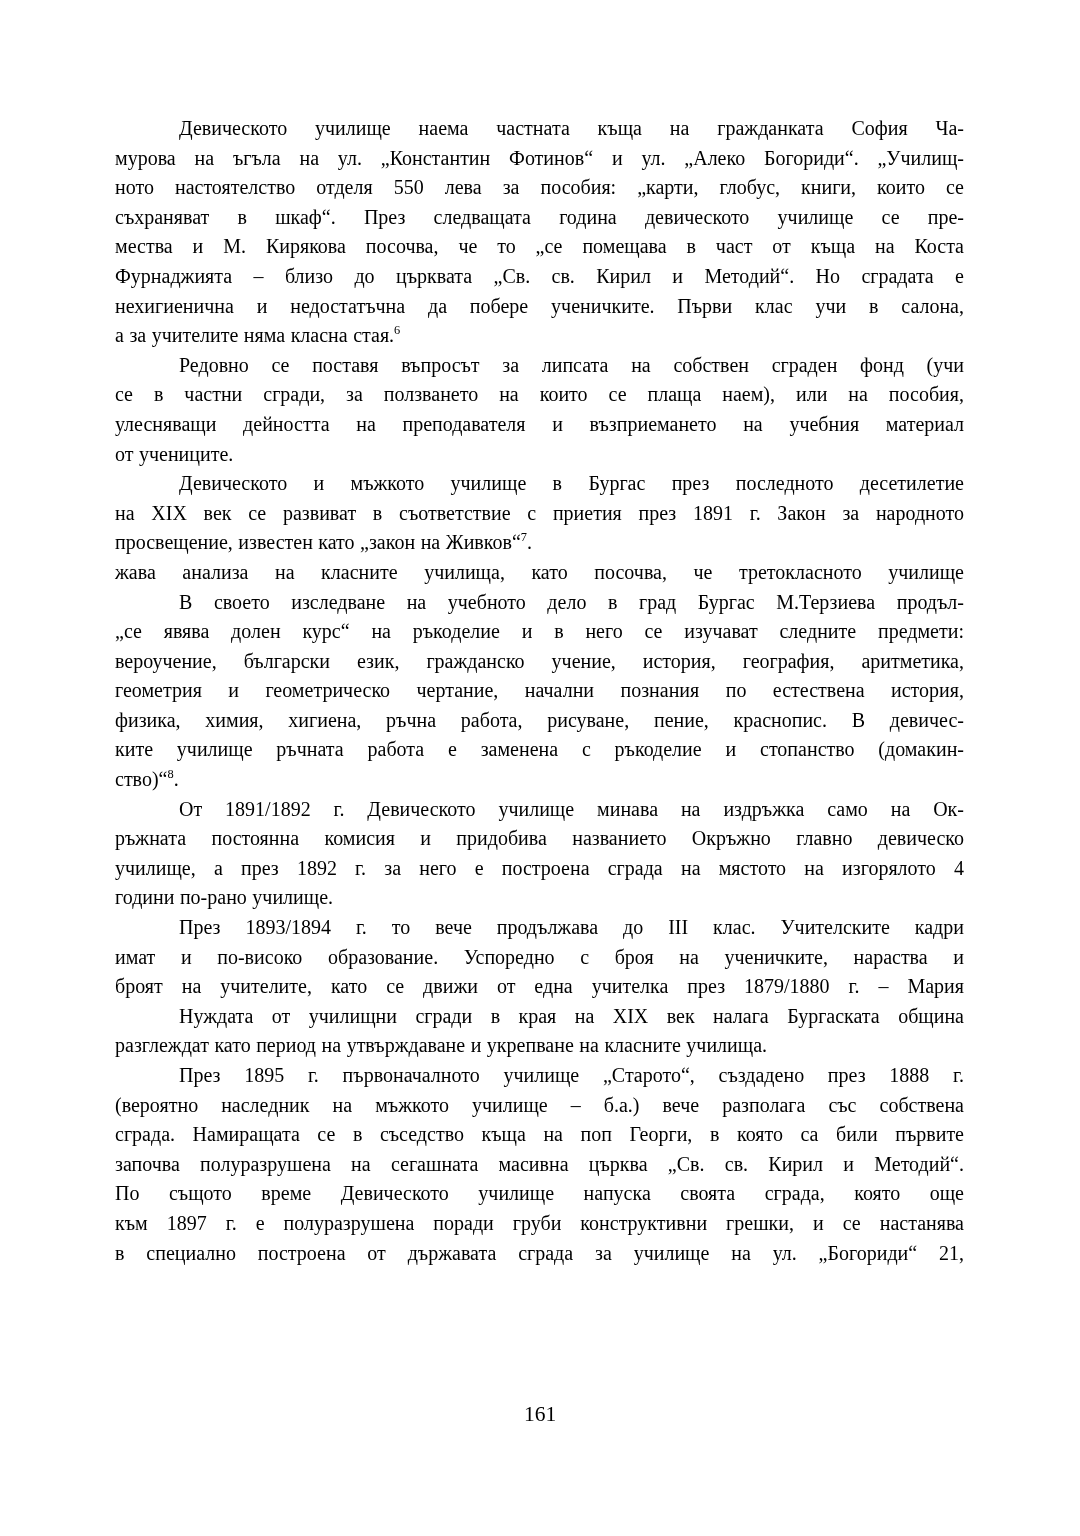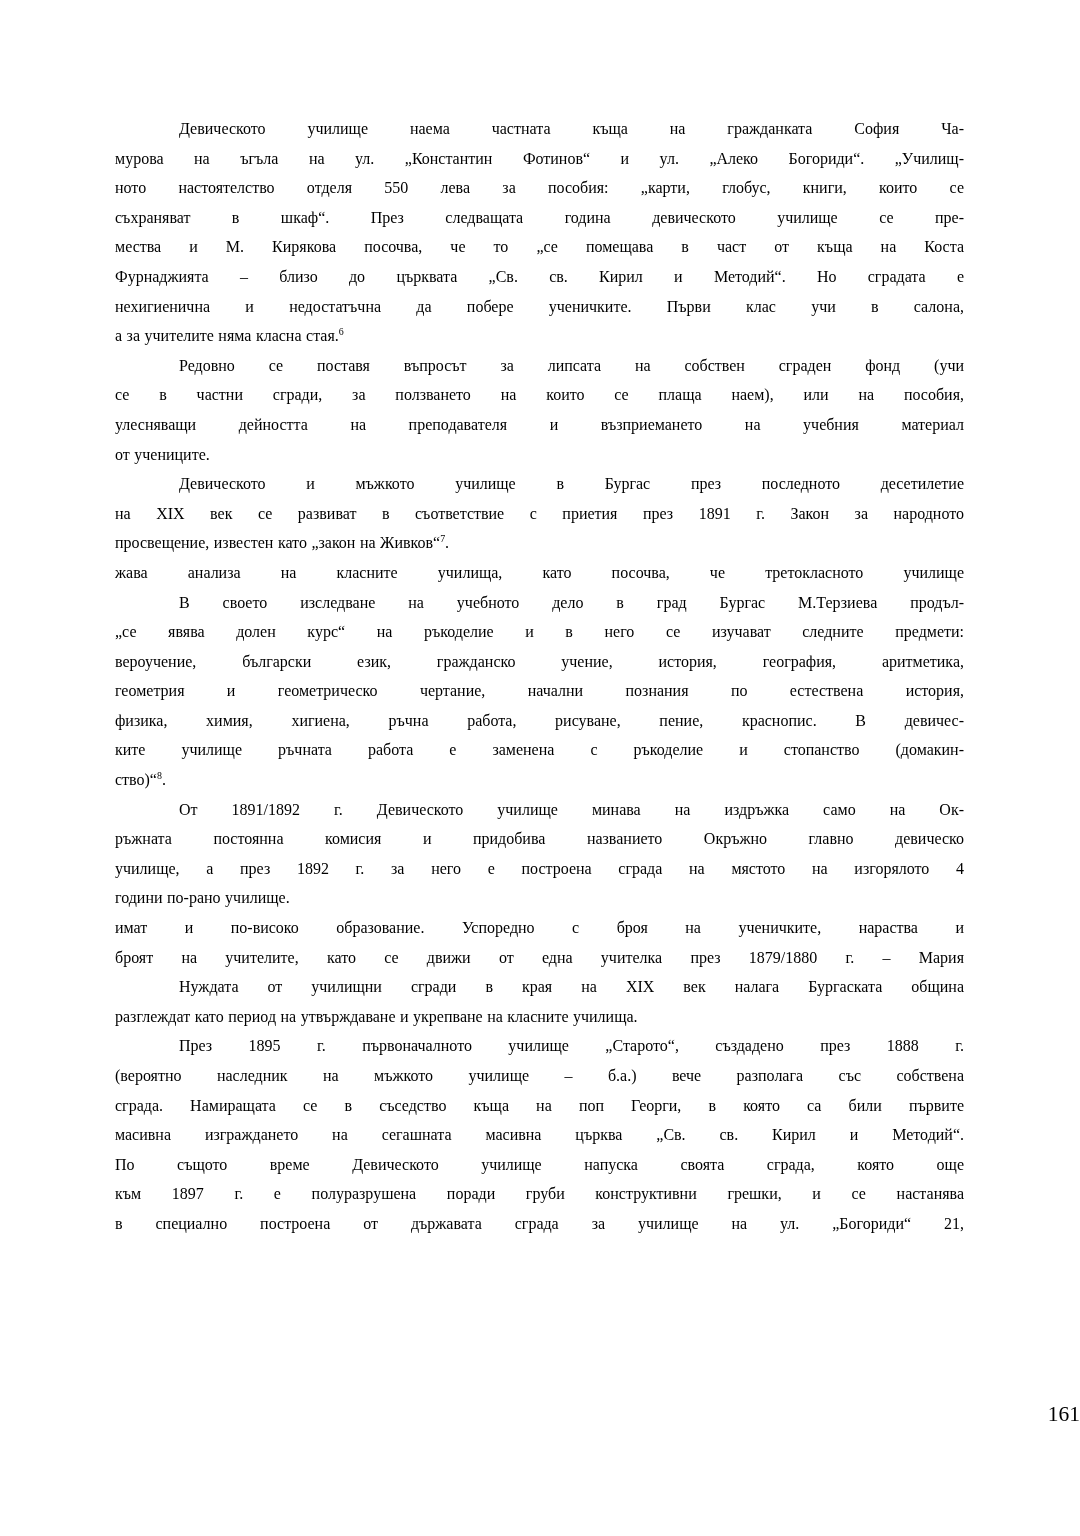--- a/index.html
+++ b/index.html
@@ -24,21 +24,21 @@
     position: absolute;
     left: 115px;
     top: 114px;
     width: 849px;
   }
   .paragraph {
     margin: 0;
     padding: 0;
   }
   .line {
-    font-size: 16px;
+    font-size: 20px;
     line-height: 29.6px;
     word-spacing: 0.5px;
   }
   .line.indent {
     text-indent: 64px;
   }
   .line.just {
     text-align: justify;
     text-align-last: justify;
     -moz-text-align-last: justify;
@@ -46,21 +46,21 @@
   .line sup {
     font-size: 0.62em;
     line-height: 0;
     vertical-align: super;
   }
   .pageno {
     position: absolute;
     top: 1400px;
     left: 0;
     width: 100%;
-    text-align: right;
+    text-align: center;
     font-size: 21.5px;
     line-height: 29px;
   }
 </style>
 </head>
 <body>
 
 <main class="page">
   <section class="text-block" id="text-block">
       <div class="paragraph">
@@ -94,31 +94,32 @@
         <div class="line just">ките училище ръчната работа е заменена с ръкоделие и стопанство (домакин-</div>
         <div class="line">ство)“<sup>8</sup>.</div>
       </div>
       <div class="paragraph">
         <div class="line indent just">От 1891/1892 г. Девическото училище минава на издръжка само на Ок-</div>
         <div class="line just">ръжната постоянна комисия и придобива названието Окръжно главно девическо</div>
         <div class="line just">училище, а през 1892 г. за него е построена сграда на мястото на изгорялото 4</div>
         <div class="line">години по-рано училище.</div>
       </div>
       <div class="paragraph">
+        <div class="line indent just">През 1893/1894 г. то вече продължава до III клас. Учителските кадри</div>
         <div class="line just">имат и по-високо образование. Успоредно с броя на ученичките, нараства и</div>
         <div class="line just">броят на учителите, като се движи от една учителка през 1879/1880 г. – Мария</div>
       </div>
       <div class="paragraph">
         <div class="line indent just">Нуждата от училищни сгради в края на XIX век налага Бургаската община</div>
         <div class="line">разглеждат като период на утвърждаване и укрепване на класните училища.</div>
       </div>
       <div class="paragraph">
         <div class="line indent just">През 1895 г. първоначалното училище „Старото“, създадено през 1888 г.</div>
         <div class="line just">(вероятно наследник на мъжкото училище – б.а.) вече разполага със собствена</div>
         <div class="line just">сграда. Намиращата се в съседство къща на поп Георги, в която са били първите</div>
-        <div class="line just">масивна изграждането на сегашната масивна църква „Св. св. Кирил и Методий“.</div>
+        <div class="line just">започва полуразрушена на сегашната масивна църква „Св. св. Кирил и Методий“.</div>
         <div class="line just">По същото време Девическото училище напуска своята сграда, която още</div>
         <div class="line just">към 1897 г. е полуразрушена поради груби конструктивни грешки, и се настанява</div>
         <div class="line just">в специално построена от държавата сграда за училище на ул. „Богориди“ 21,</div>
       </div>
     </section>
   <footer class="pageno">161</footer>
 </main>
 
 </body></html>

